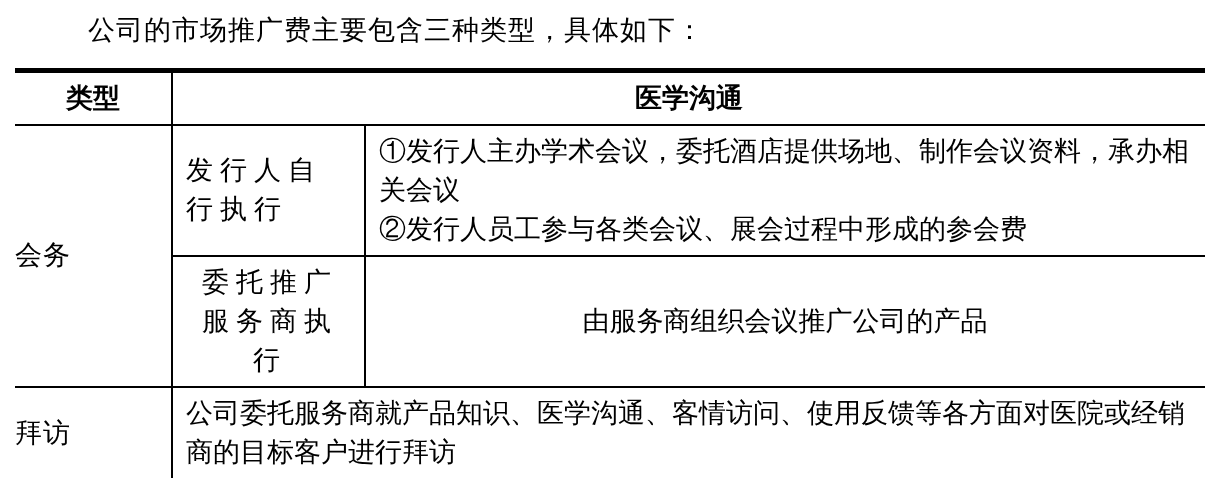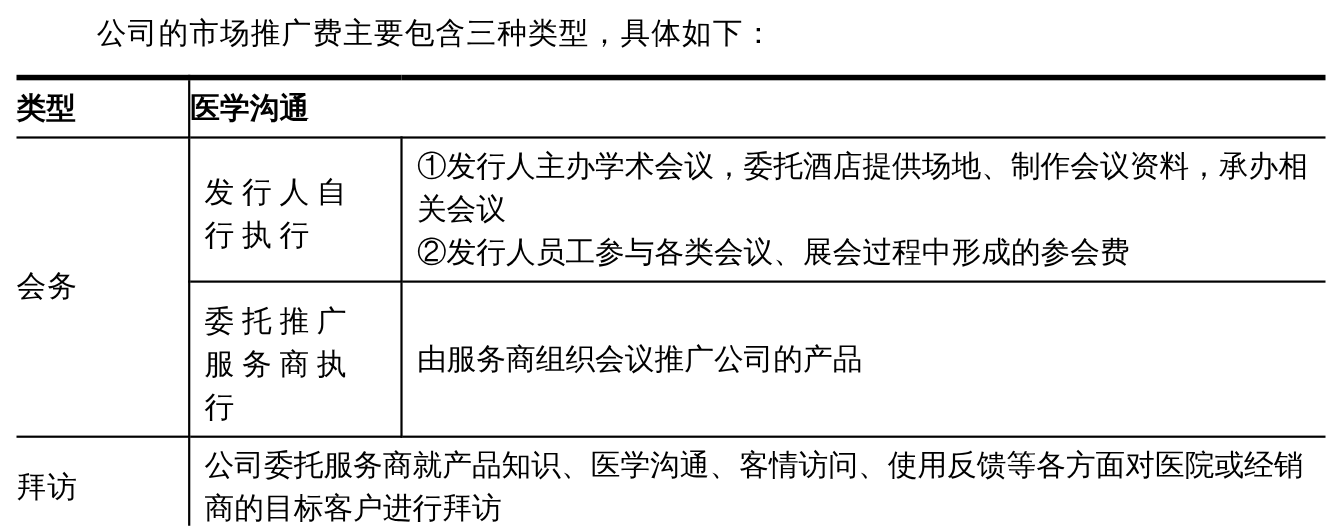--- a/index.html
+++ b/index.html
@@ -42,42 +42,42 @@
 
   
   .hr-bottom { border-bottom: 2px solid #000; }
 
   
   .vr-right { border-right: 2px solid #000; }
 
   
   tr.header td {
     font-weight: bold;
-    text-align: left;
+    text-align: center;
     height: 54px;
   }
 
   
   td.type-cell {
     letter-spacing: 1px;
   }
 
   
   td.method-cell {
-    padding: 16px 10px 6px 13px;
+    padding: 6px 10px 6px 13px;
     letter-spacing: 0.26em;
   }
 
   
   td.content-cell {
     padding: 6px 14px 6px 13px;
   }
 
   tr.sub1 { height: 114px; }
-  tr.sub2 { height: 74px; }
+  tr.sub2 { height: 74px; text-align: center; }
   tr.visit { height: 80px; }
 
   .content-line { display: block; }
 </style>
 </head>
 <body>
 
 <div class="page">
 
   <p class="intro">公司的市场推广费主要包含三种类型，具体如下：</p>

